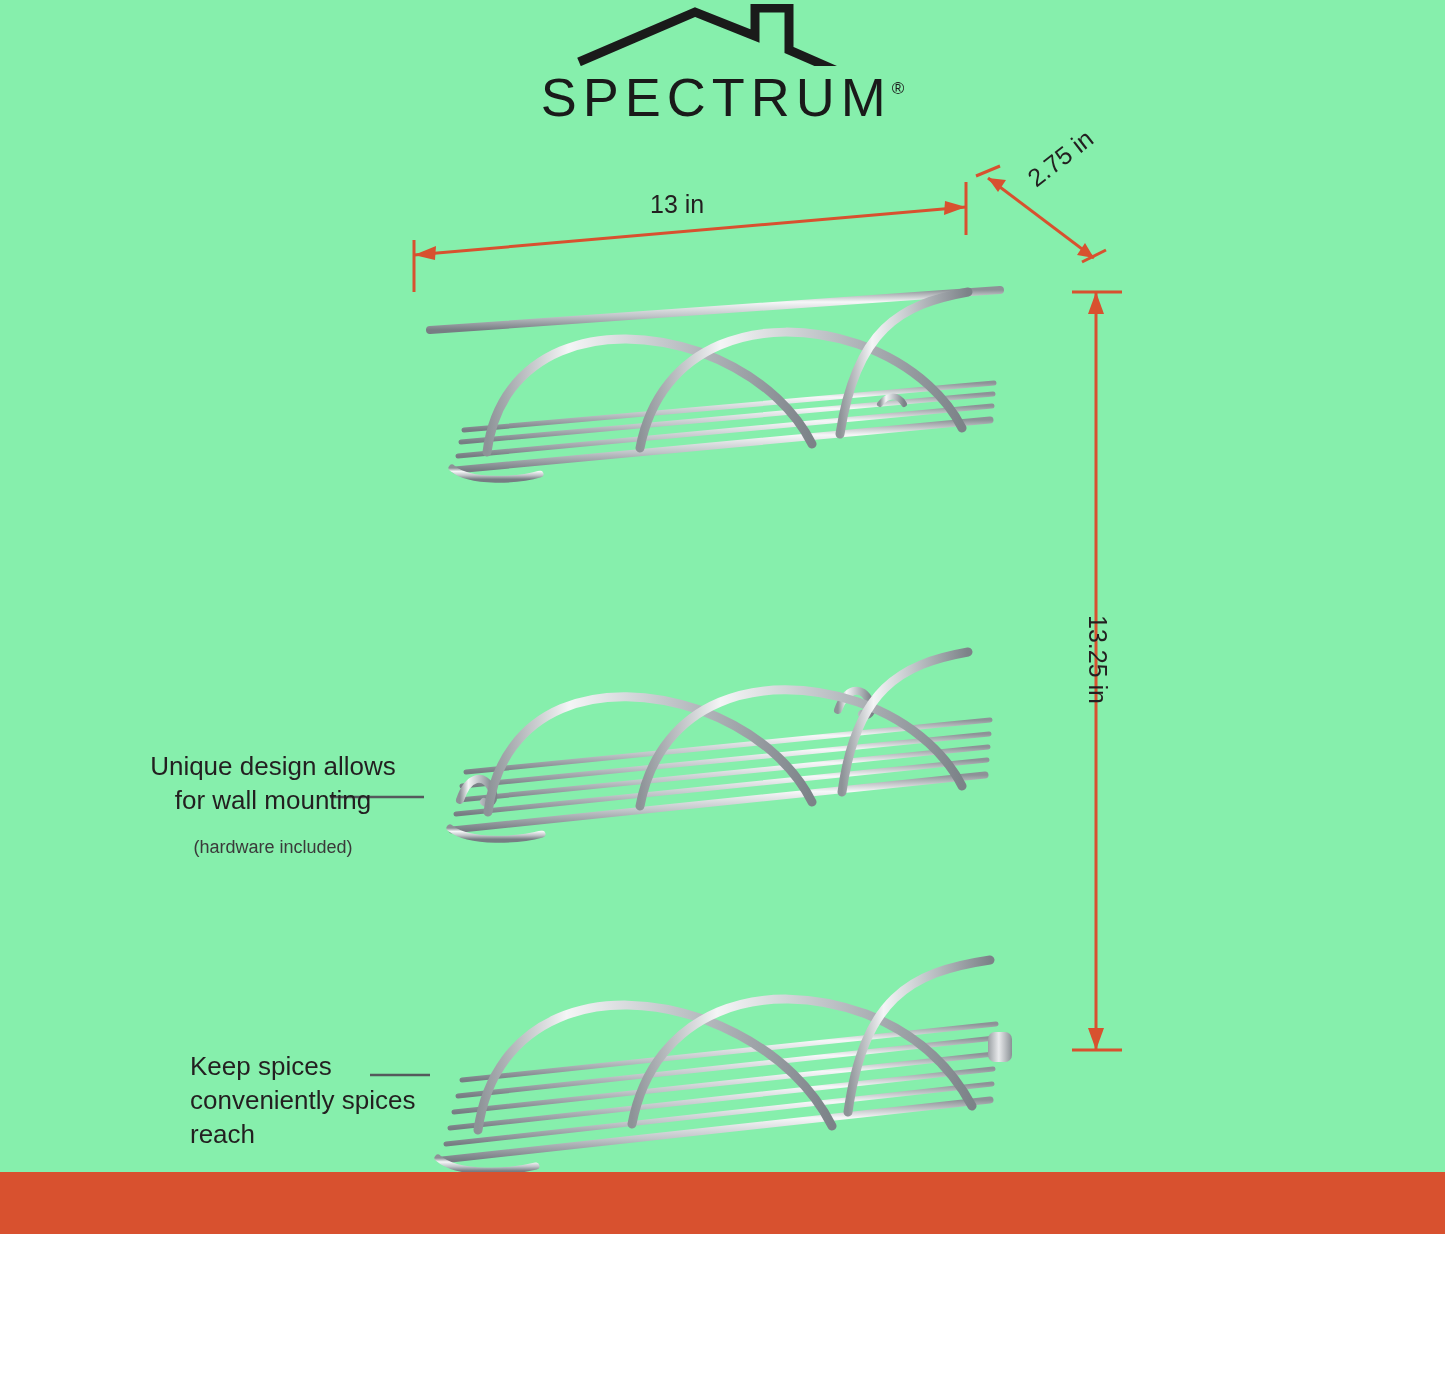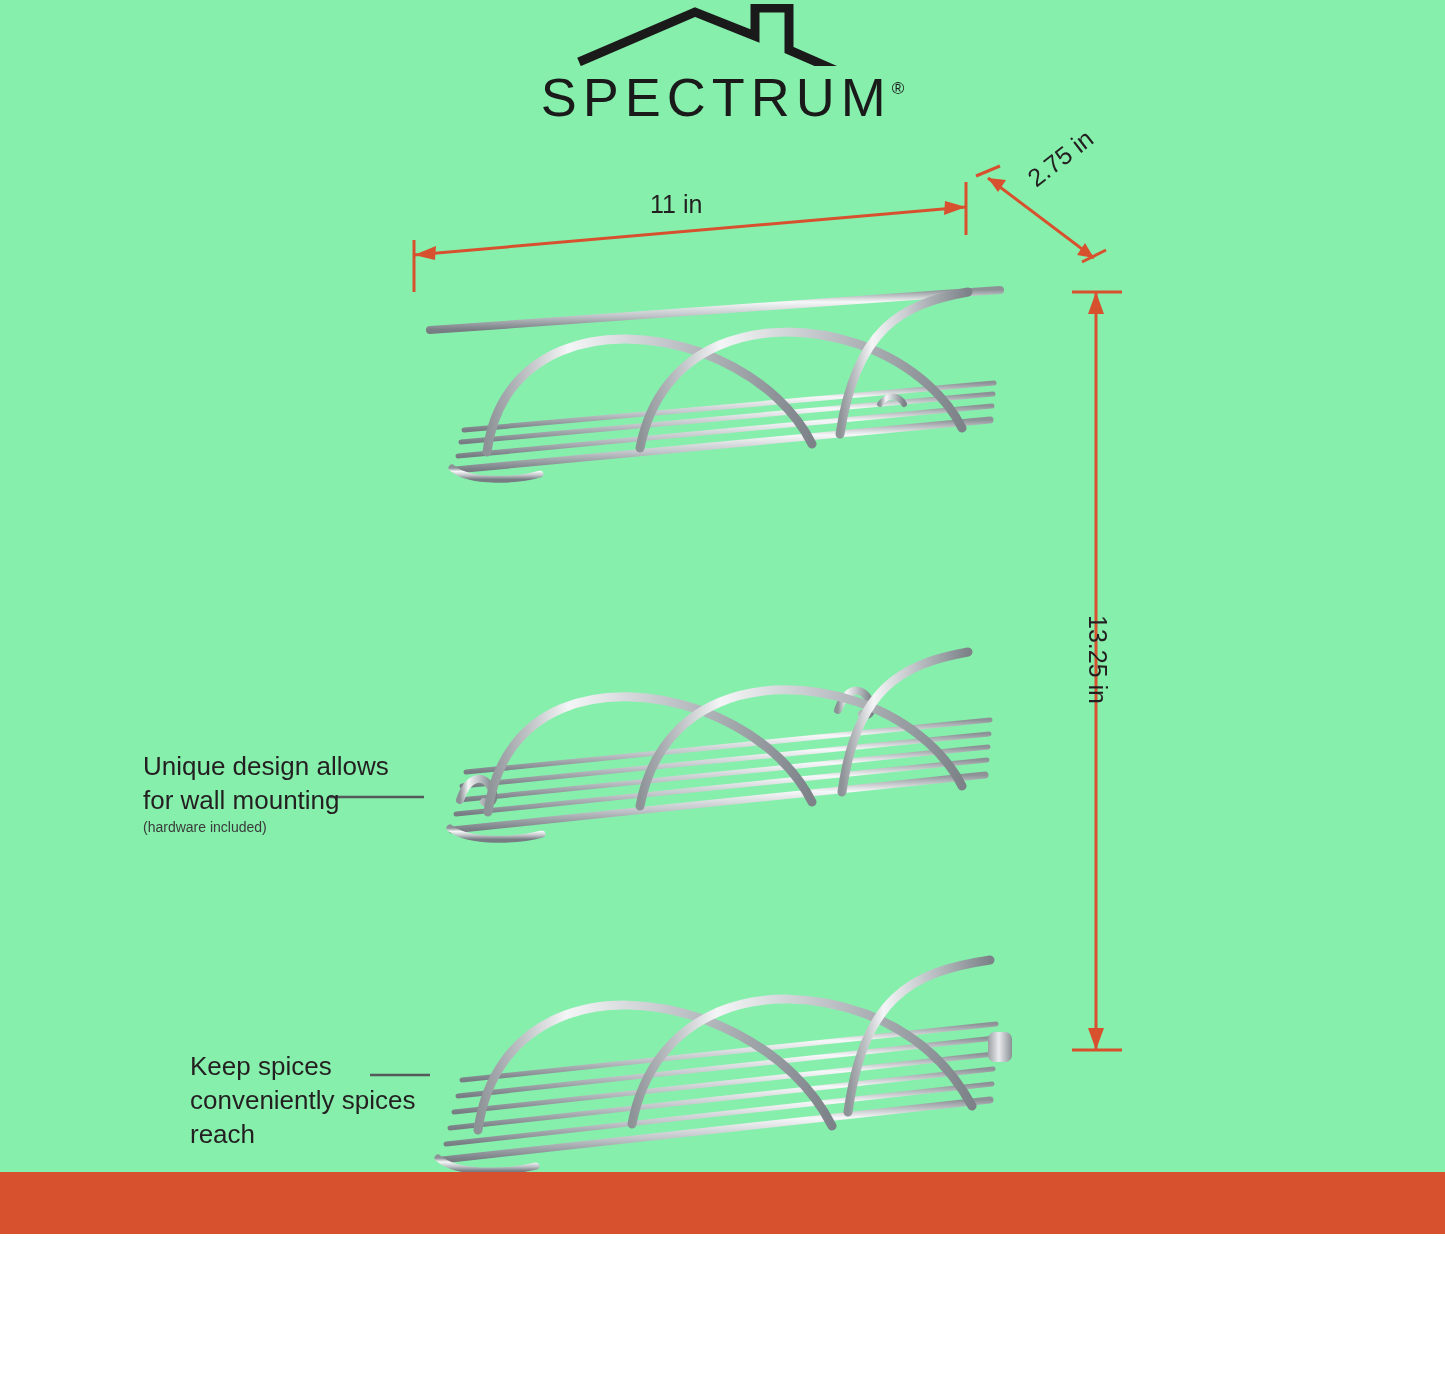--- a/index.html
+++ b/index.html
@@ -71,25 +71,25 @@
     transform-origin: left top;
   }
 
   
   .callout {
     position: absolute;
     font-size: 26px;
     line-height: 1.3;
     color: #231f20;
   }
-  #callout-wall { left: 143px; top: 750px; width: 260px; }
+  #callout-wall { left: 143px; top: 750px; width: 260px; text-align: center; }
   #callout-wall .sub {
-    font-size: 14px;
+    font-size: 18px;
     color: #3a3a3a;
-    margin-top: 0;
+    margin-top: 18px;
   }
   #callout-spices { left: 190px; top: 1050px; width: 230px; }
 
   
   #art, #dims {
     position: absolute;
     left: 0;
     top: 0;
     width: 1445px;
     height: 1378px;
@@ -222,21 +222,21 @@
       <path d="M1096 292 L1088 314 L1104 314 Z" fill="#d8512f" stroke="none"></path>
       <path d="M1096 1050 L1088 1028 L1104 1028 Z" fill="#d8512f" stroke="none"></path>
     </g>
 
     <g stroke="#55595c" stroke-width="2.5" fill="none">
       <line x1="330" y1="797" x2="424" y2="797"></line>
       <line x1="370" y1="1075" x2="430" y2="1075"></line>
     </g>
   </svg>
 
-  <div class="dim-label" id="dim-width-label">11 in</div>
+  <div class="dim-label" id="dim-width-label">13 in</div>
   <div class="dim-label" id="dim-depth-label">2.75 in</div>
   <div class="dim-label" id="dim-height-label">13.25 in</div>
 
   <div class="callout" id="callout-wall">
     <div>Unique design allows for wall mounting</div>
     <div class="sub">(hardware included)</div>
   </div>
 
   <div class="callout" id="callout-spices">
     <div>Keep spices conveniently spices reach</div>

